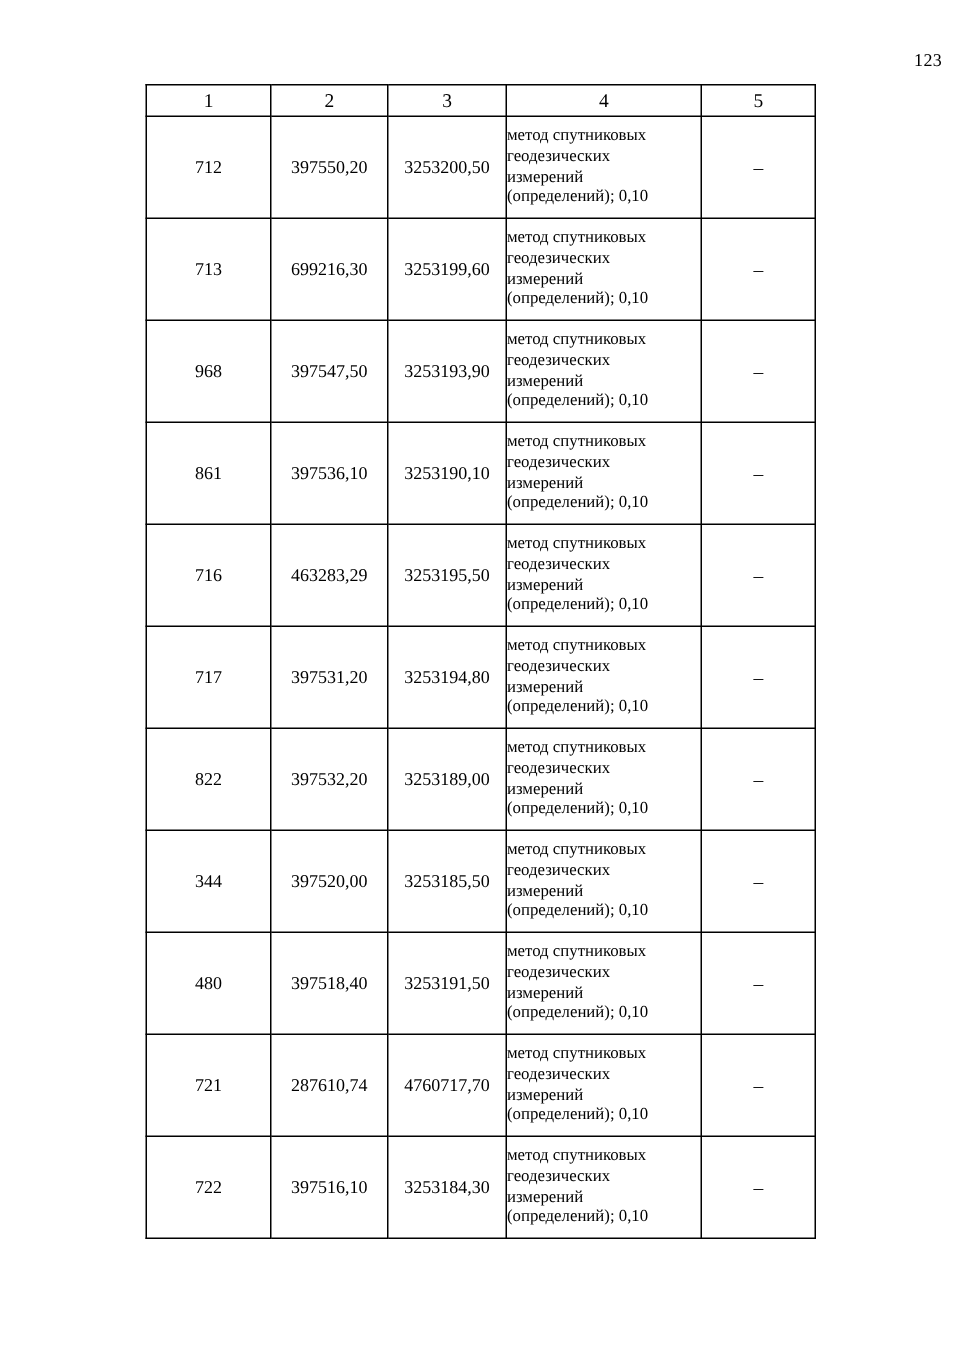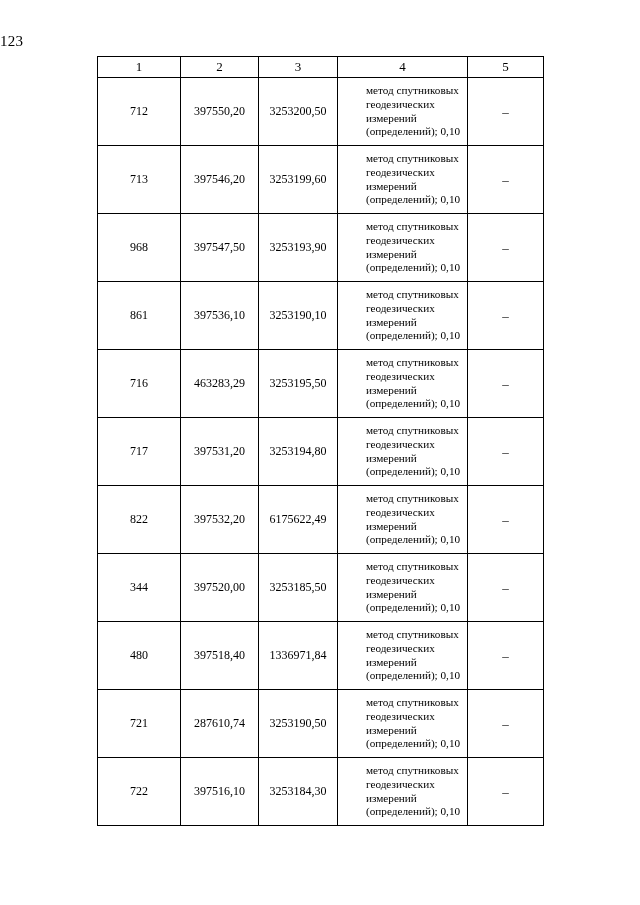--- a/index.html
+++ b/index.html
@@ -19,22 +19,22 @@
     width: 640px;
     height: 905px;
     position: relative;
     box-sizing: border-box;
   }
   .page-number {
     position: absolute;
     top: 33px;
     left: 0;
     width: 628px;
-    text-align: left;
-    font-size: 15px;
+    text-align: right;
+    font-size: 12px;
     letter-spacing: 0.2px;
   }
   .table-wrap {
     position: absolute;
     top: 56px;
     left: 97px;
     width: 446px;
   }
   table.reg {
     border-collapse: collapse;
@@ -71,21 +71,20 @@
   }
   .c-method {
     text-align: left;
     font-size: 11.2px;
     line-height: 1.24;
     padding: 3px 3px 3px 5px;
     vertical-align: middle;
   }
   .c-method div {
     white-space: nowrap;
-    margin-left: 28px;
   }
 </style>
 </head>
 <body>
 
 <div class="page">
 
   <div class="page-number">123</div>
 
   <div class="table-wrap">
@@ -114,21 +113,21 @@
             <td class="c-method">
               <div>метод спутниковых</div>
               <div>геодезических</div>
               <div>измерений</div>
               <div>(определений); 0,10</div>
             </td>
             <td class="c-dash">–</td>
           </tr>
           <tr>
             <td class="c-num">713</td>
-            <td class="c-x">397546,20</td>
+            <td class="c-x">699216,30</td>
             <td class="c-y">3253199,60</td>
             <td class="c-method">
               <div>метод спутниковых</div>
               <div>геодезических</div>
               <div>измерений</div>
               <div>(определений); 0,10</div>
             </td>
             <td class="c-dash">–</td>
           </tr>
           <tr>
@@ -175,21 +174,21 @@
               <div>метод спутниковых</div>
               <div>геодезических</div>
               <div>измерений</div>
               <div>(определений); 0,10</div>
             </td>
             <td class="c-dash">–</td>
           </tr>
           <tr>
             <td class="c-num">822</td>
             <td class="c-x">397532,20</td>
-            <td class="c-y">6175622,49</td>
+            <td class="c-y">3253189,00</td>
             <td class="c-method">
               <div>метод спутниковых</div>
               <div>геодезических</div>
               <div>измерений</div>
               <div>(определений); 0,10</div>
             </td>
             <td class="c-dash">–</td>
           </tr>
           <tr>
             <td class="c-num">344</td>
@@ -199,33 +198,33 @@
               <div>метод спутниковых</div>
               <div>геодезических</div>
               <div>измерений</div>
               <div>(определений); 0,10</div>
             </td>
             <td class="c-dash">–</td>
           </tr>
           <tr>
             <td class="c-num">480</td>
             <td class="c-x">397518,40</td>
-            <td class="c-y">1336971,84</td>
+            <td class="c-y">3253191,50</td>
             <td class="c-method">
               <div>метод спутниковых</div>
               <div>геодезических</div>
               <div>измерений</div>
               <div>(определений); 0,10</div>
             </td>
             <td class="c-dash">–</td>
           </tr>
           <tr>
             <td class="c-num">721</td>
             <td class="c-x">287610,74</td>
-            <td class="c-y">3253190,50</td>
+            <td class="c-y">4760717,70</td>
             <td class="c-method">
               <div>метод спутниковых</div>
               <div>геодезических</div>
               <div>измерений</div>
               <div>(определений); 0,10</div>
             </td>
             <td class="c-dash">–</td>
           </tr>
           <tr>
             <td class="c-num">722</td>

